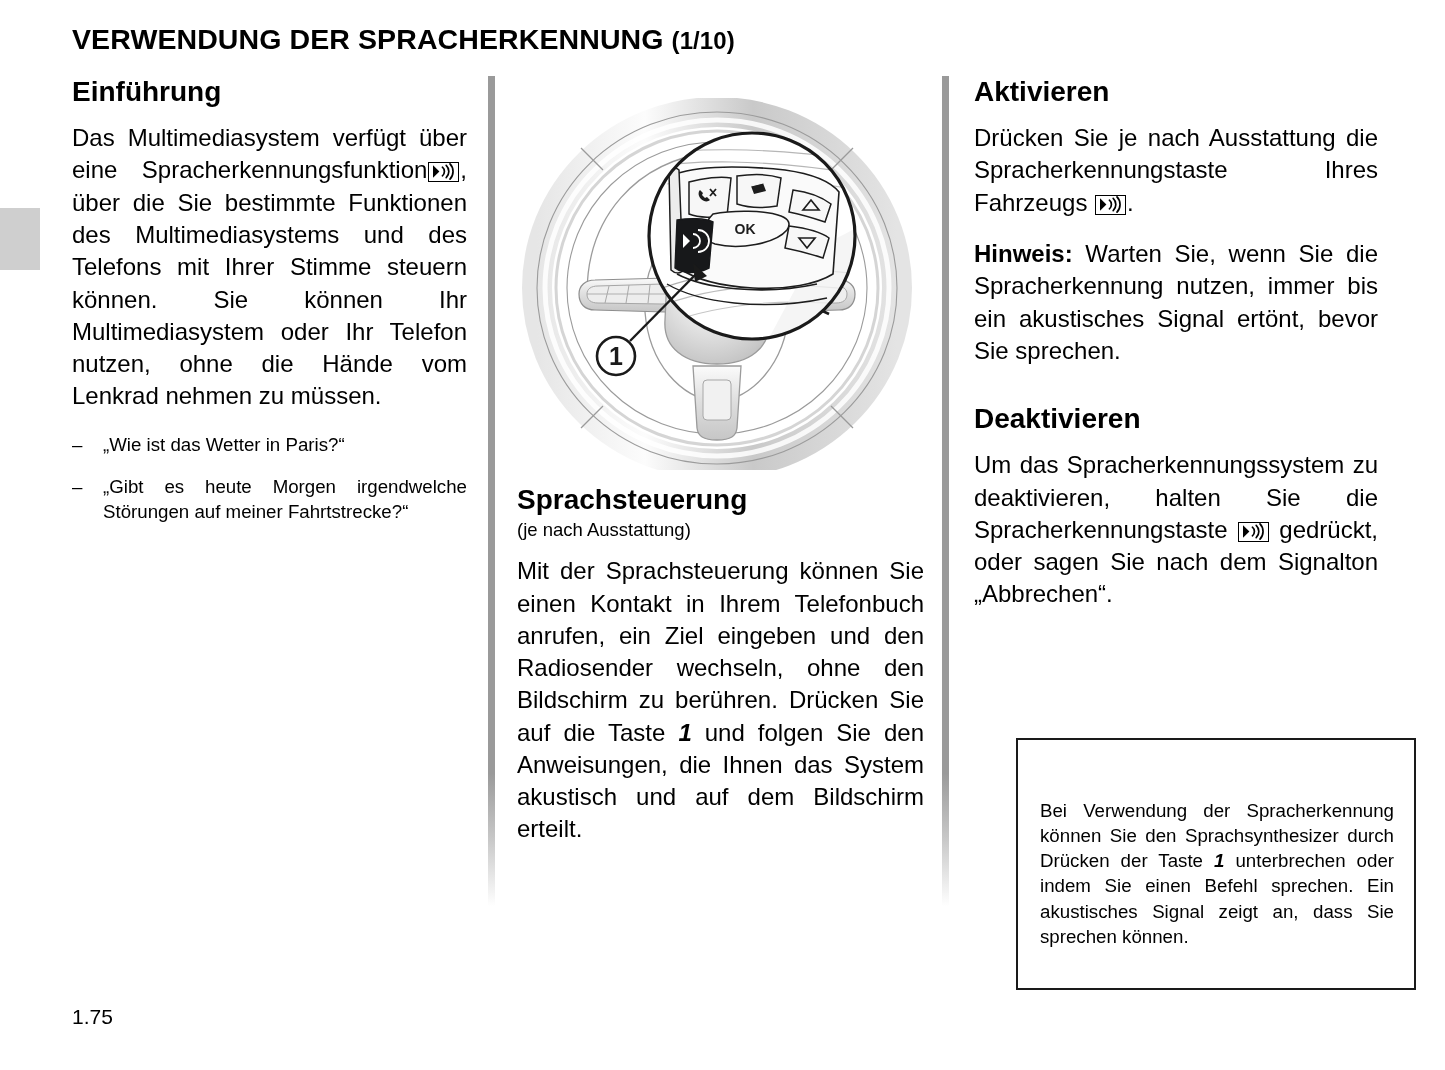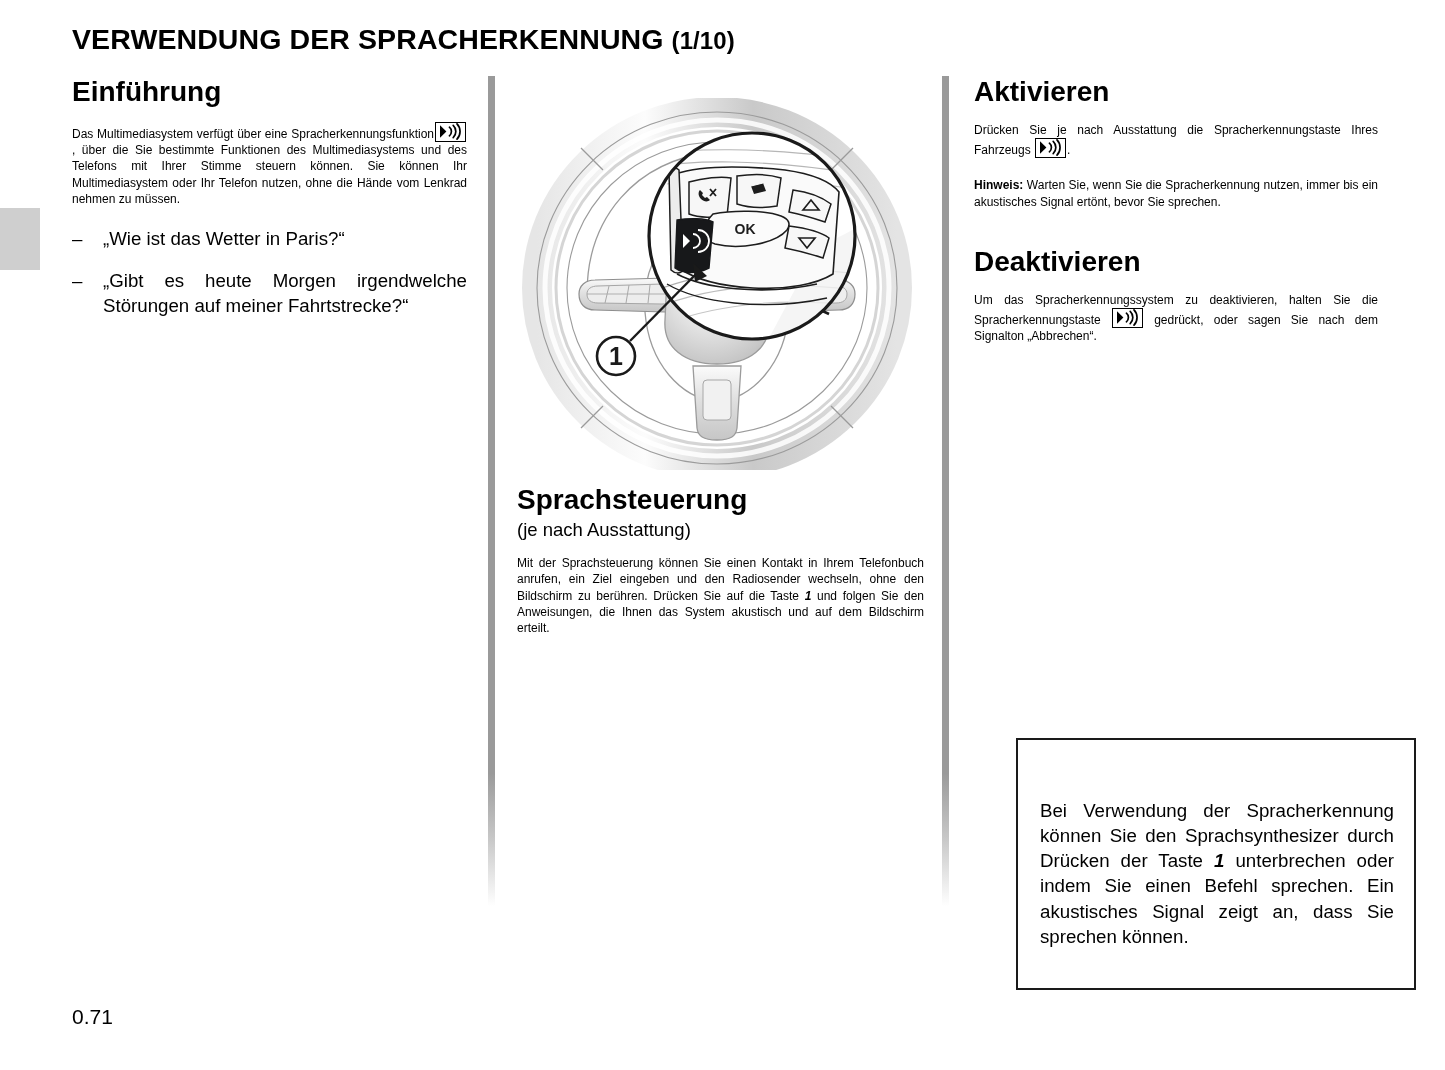--- a/index.html
+++ b/index.html
@@ -79,21 +79,21 @@
   h2.sec-head.tight { margin-bottom: 2px; }
 
   .subhead {
     font-size: 18.5px;
     line-height: 1.25;
     margin: 0 0 14px 0;
   }
 
   p.body {
     margin: 14px 0 19px 0;
-    font-size: 12px;
+    font-size: 24px;
     line-height: 1.345;
     text-align: justify;
     text-justify: inter-word;
     hyphens: none;
   }
   p.body:last-child { margin-bottom: 0; }
 
   b.lead { font-weight: bold; }
   i.ref  { font-weight: bold; font-style: italic; }
 
@@ -398,15 +398,15 @@
       </span><span> gedrückt, oder sagen Sie nach dem Signalton „Abbrechen“.</span>
     </p>
   </div>
 
   <div class="note-box">
     <div class="note-inner">
       <span>Bei Verwendung der Spracherkennung können Sie den Sprachsynthesizer durch Drücken der Taste </span><i class="ref">1</i><span> unterbrechen oder indem Sie einen Befehl sprechen. Ein akustisches Signal zeigt an, dass Sie sprechen können.</span>
     </div>
   </div>
 
-  <div class="page-number">0.71</div>
+  <div class="page-number">1.75</div>
 
 </div>
 
 </body></html>

